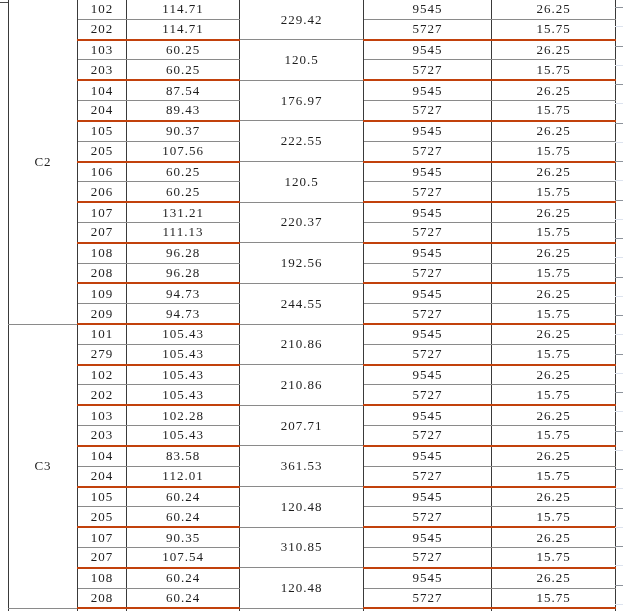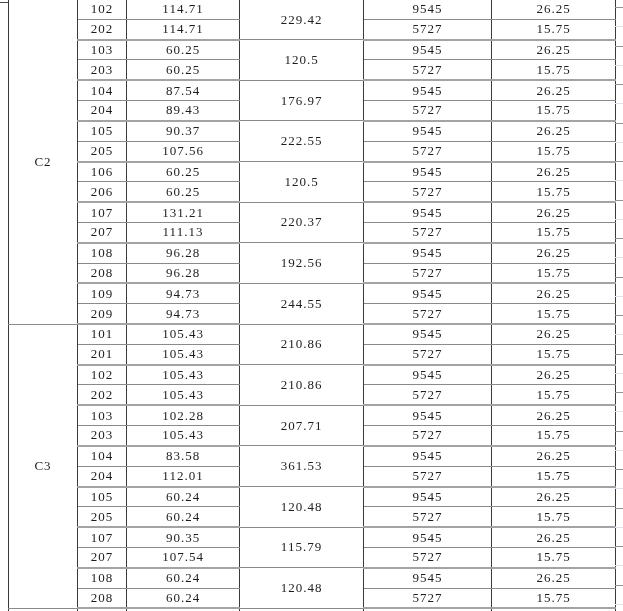--- a/index.html
+++ b/index.html
@@ -27,21 +27,21 @@
     font-size: 13px;
     letter-spacing: 1px;
     color: #1d1d1d;
     white-space: nowrap;
     overflow: hidden;
     border-left: 1px solid #3a3a3a;
     border-right: 1px solid #3a3a3a;
     background: #ffffff;
   }
   tr.row-mid > td { border-bottom: 1px solid #8a8a8a; }
-  tr.row-end > td { border-bottom: 2px solid #a3a3a3; }
+  tr.row-end > td { border-bottom: 2px solid #c2410c; }
   td.label-cell,
   td.total-cell { border-bottom: 2px solid #383838; }
   .top-stub {
     position: absolute;
     left: 0;
     top: 2px;
     width: 77px;
     height: 1px;
     background: #4a4a4a;
   }
@@ -181,21 +181,21 @@
         </tr>
         <tr class="row-mid">
           <td class="label-cell" rowspan="14">C3</td>
           <td>101</td>
           <td>105.43</td>
           <td class="total-cell" rowspan="2">210.86</td>
           <td>9545</td>
           <td>26.25</td>
         </tr>
         <tr class="row-end">
-          <td>201</td>
+          <td>279</td>
           <td>105.43</td>
           <td>5727</td>
           <td>15.75</td>
         </tr>
         <tr class="row-mid">
           <td>102</td>
           <td>105.43</td>
           <td class="total-cell" rowspan="2">210.86</td>
           <td>9545</td>
           <td>26.25</td>
@@ -241,21 +241,21 @@
         </tr>
         <tr class="row-end">
           <td>205</td>
           <td>60.24</td>
           <td>5727</td>
           <td>15.75</td>
         </tr>
         <tr class="row-mid">
           <td>107</td>
           <td>90.35</td>
-          <td class="total-cell" rowspan="2">115.79</td>
+          <td class="total-cell" rowspan="2">310.85</td>
           <td>9545</td>
           <td>26.25</td>
         </tr>
         <tr class="row-end">
           <td>207</td>
           <td>107.54</td>
           <td>5727</td>
           <td>15.75</td>
         </tr>
         <tr class="row-mid">

